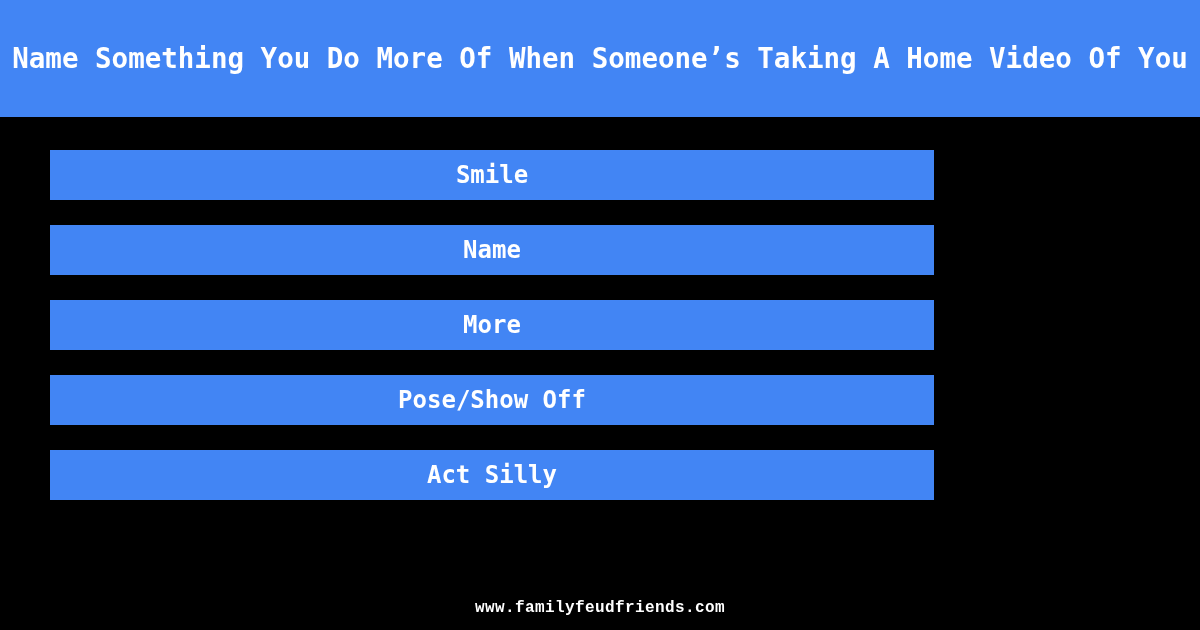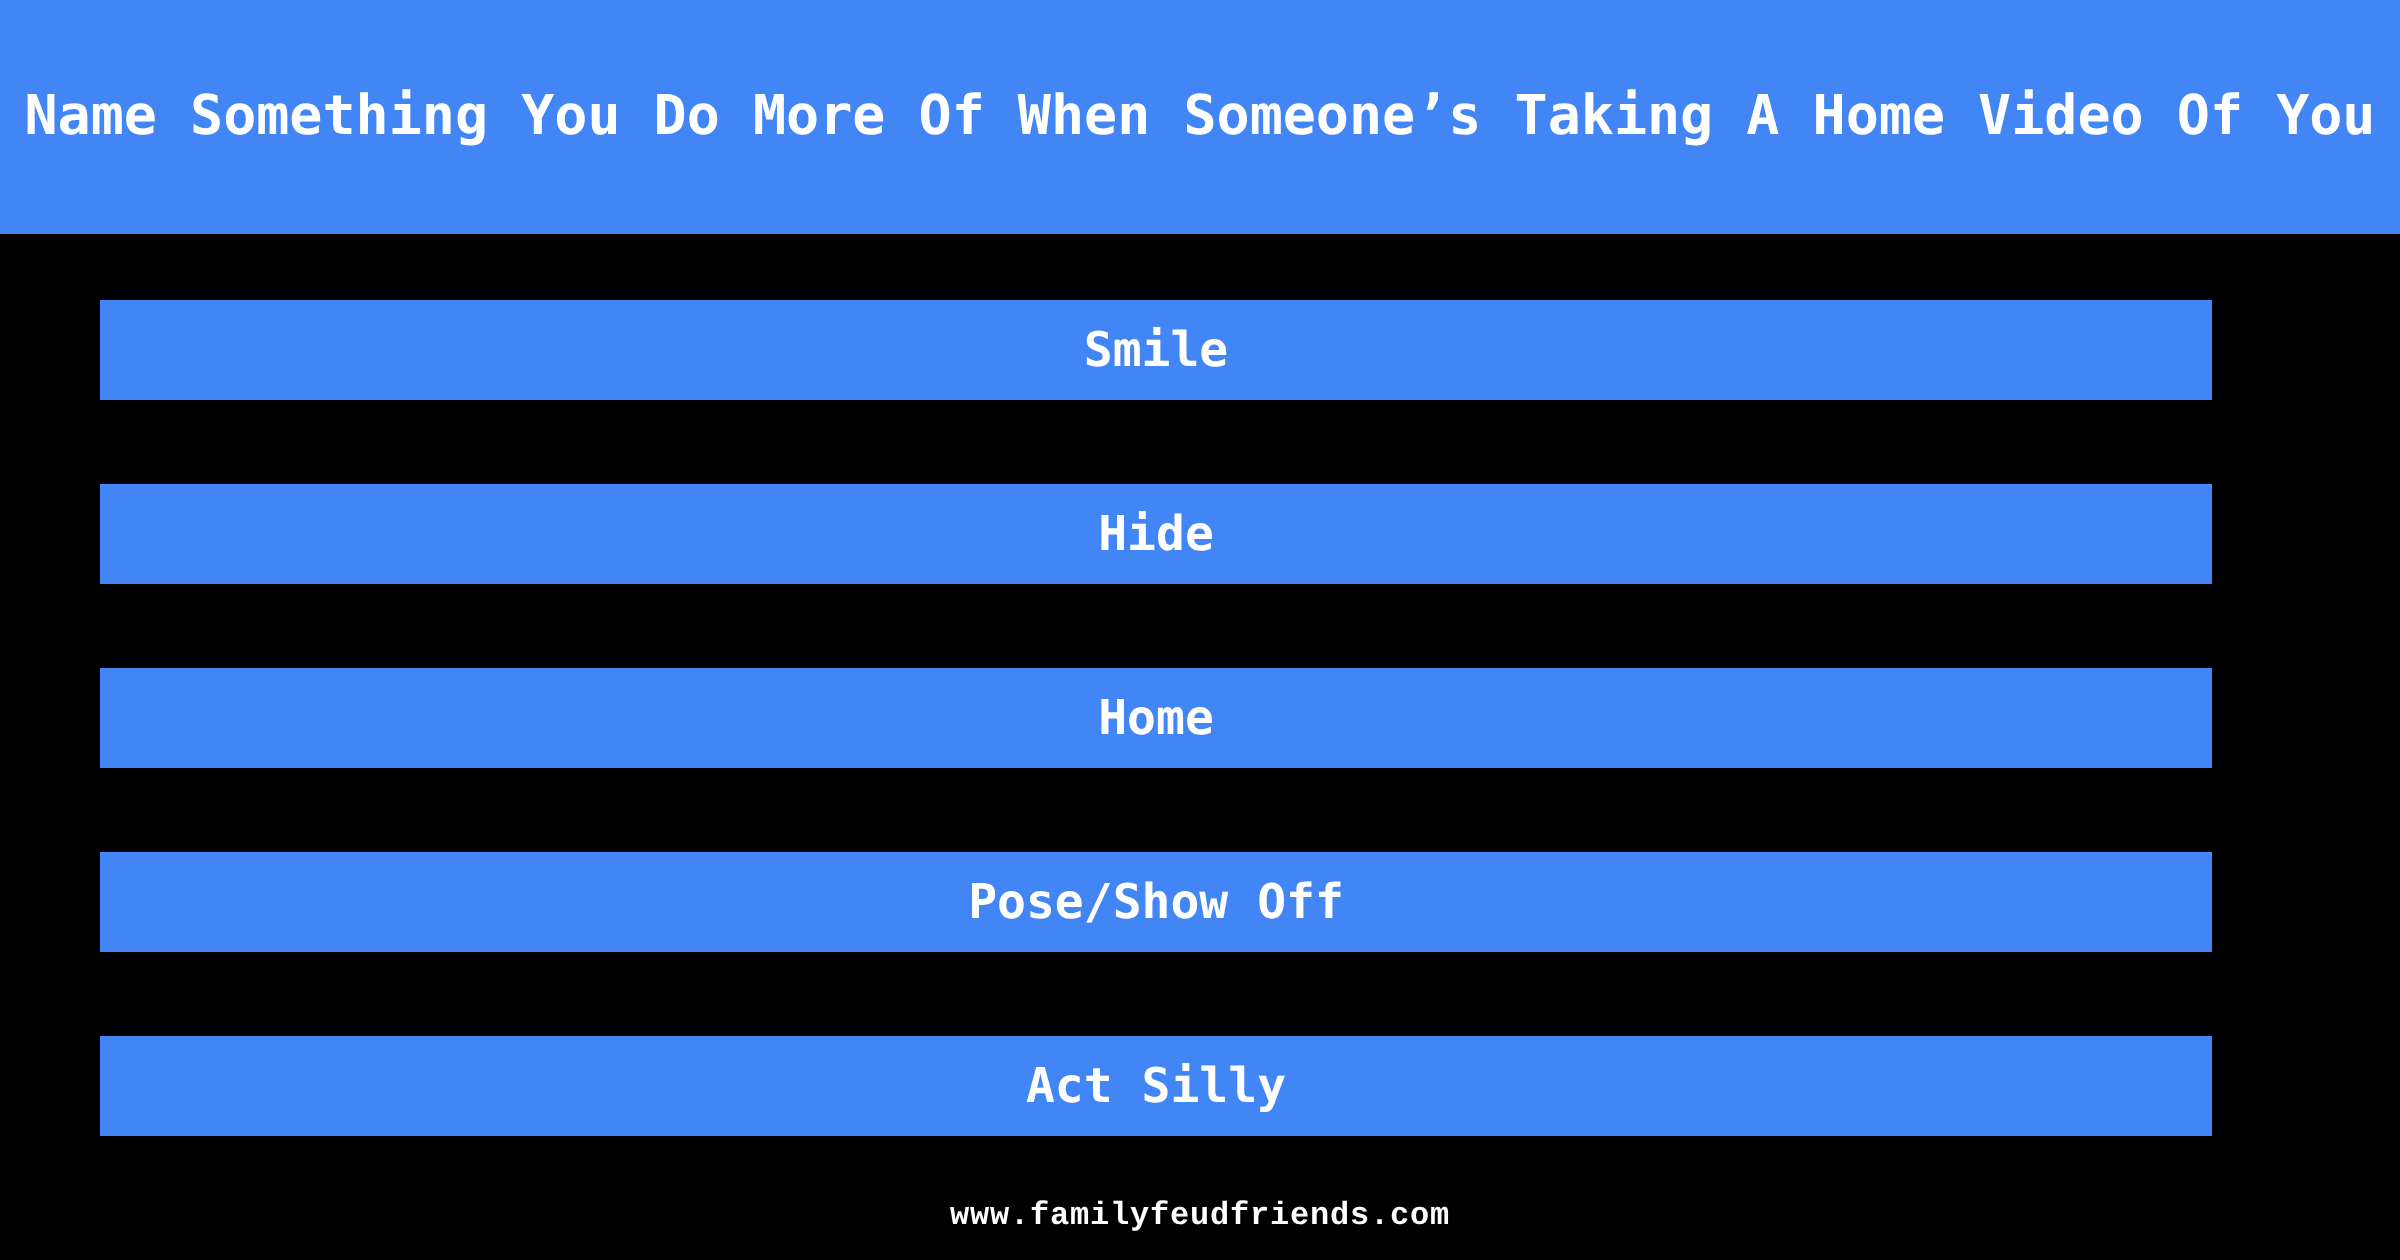--- a/index.html
+++ b/index.html
@@ -45,24 +45,24 @@
     text-align: left;
     line-height: 1;
   }
   .answers {
     position: absolute;
     top: 150px;
     left: 50px;
     width: 1100px;
   }
   .answer-row {
-    width: 1056px;
+    width: 884px;
     height: 50px;
     background: #4285f4;
-    margin-bottom: 42px;
+    margin-bottom: 25px;
     display: flex;
     align-items: center;
     justify-content: center;
     box-sizing: border-box;
   }
   .answer-text {
     color: #ffffff;
     font-family: "DejaVu Sans Mono", "Liberation Mono", monospace;
     font-weight: bold;
     font-size: 24px;
@@ -92,24 +92,24 @@
 
   <div class="question-bar">
     <div class="question-text">Name Something You Do More Of When Someone’s Taking A Home Video Of You</div>
   </div>
 
   <div class="answers">
     <div class="answer-row">
       <span class="answer-text">Smile</span>
     </div>
     <div class="answer-row">
-      <span class="answer-text">Hide</span>
+      <span class="answer-text">Name</span>
     </div>
     <div class="answer-row">
-      <span class="answer-text">Home</span>
+      <span class="answer-text">More</span>
     </div>
     <div class="answer-row">
       <span class="answer-text">Pose/Show Off</span>
     </div>
     <div class="answer-row">
       <span class="answer-text">Act Silly</span>
     </div>
   </div>
 
   <div class="watermark">www.familyfeudfriends.com</div>

